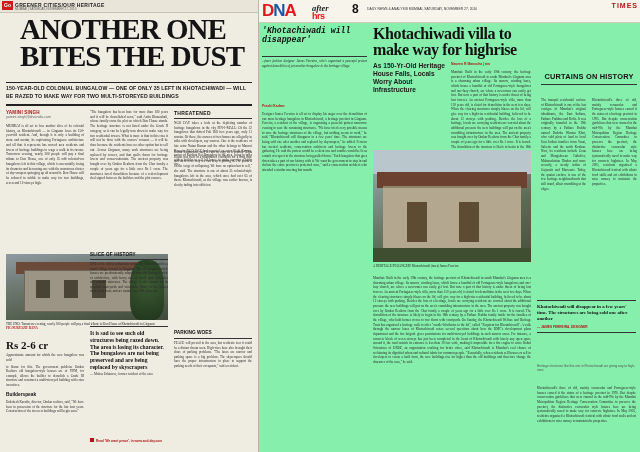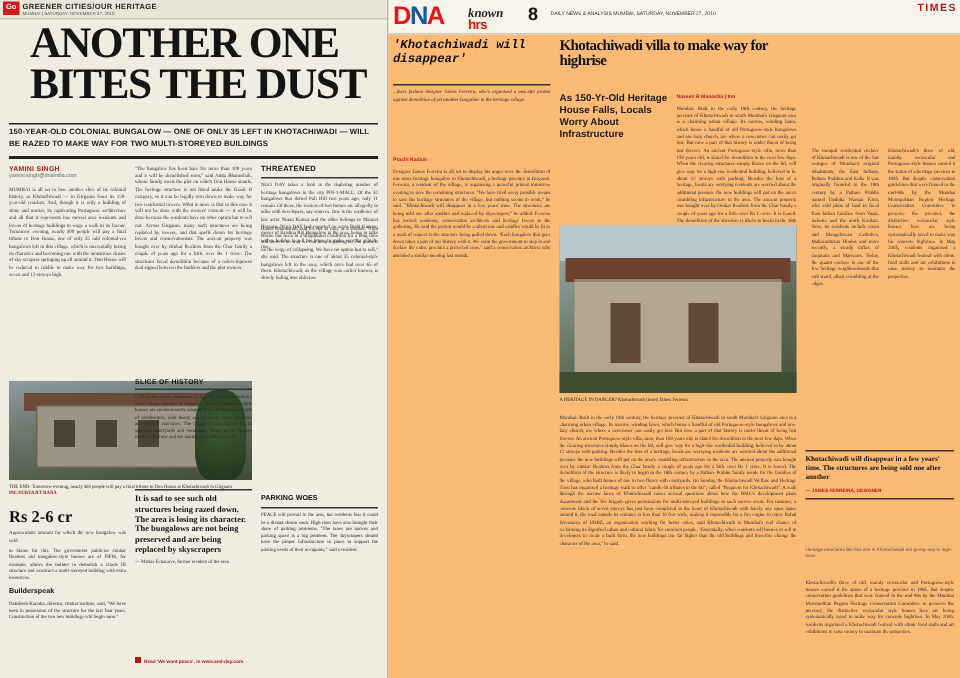--- a/index.html
+++ b/index.html
@@ -57,35 +57,35 @@
   .pullq-b{position:absolute;left:90px;top:372px;width:78px;font-size:3.25px;line-height:1.4;text-align:justify;color:#2a2a2a;}
 
   .park-h{position:absolute;left:174px;top:330px;font-size:4.8px;font-family:"Liberation Sans",sans-serif;font-weight:bold;color:#111;}
   .park-rule{position:absolute;left:174px;top:338px;width:78px;border-top:1px solid #333;}
   .park-b{position:absolute;left:174px;top:341px;width:78px;font-size:3.25px;line-height:1.4;text-align:justify;color:#2a2a2a;}
 
   .readnext{position:absolute;left:90px;top:438px;width:162px;font-size:3.2px;font-family:"Liberation Sans",sans-serif;color:#b01818;font-weight:bold;}
   .readnext .sq{display:inline-block;width:4px;height:4px;background:#b01818;margin-right:2px;}
 
   
-  .rightpage{position:absolute;left:259px;top:0;width:381px;height:452px;background:#fdba74;}
+  .rightpage{position:absolute;left:259px;top:0;width:381px;height:452px;background:#86efac;}
 
   .dna-bar{position:relative;height:22px;background:#f7f4ec;border-bottom:1px solid #cfcabc;}
   .dna-logo{position:absolute;left:3px;top:1px;font-size:17px;font-family:"Liberation Sans",sans-serif;font-weight:bold;letter-spacing:-1px;line-height:20px;}
   .dna-logo .d{color:#e3161b;} .dna-logo .n{color:#1b57a5;} .dna-logo .a{color:#e3161b;}
   .dna-after{position:absolute;left:53px;top:3px;font-size:8.5px;font-family:"Liberation Serif",serif;font-style:italic;font-weight:bold;color:#222;}
   .dna-hrs{position:absolute;left:53px;top:11px;font-size:9px;font-family:"Liberation Sans",sans-serif;font-weight:bold;color:#e3161b;letter-spacing:-.5px;}
   .dna-page{position:absolute;left:93px;top:2px;font-size:12px;font-family:"Liberation Sans",sans-serif;font-weight:bold;color:#111;}
   .dna-right{position:absolute;right:2px;top:2px;text-align:right;}
   .dna-right .pub{font-size:7px;font-family:"Liberation Sans",sans-serif;font-weight:bold;letter-spacing:1px;color:#b01818;}
   .dna-mid{position:absolute;left:108px;top:7px;font-size:3.4px;font-family:"Liberation Sans",sans-serif;color:#333;line-height:1.3;}
 
   .rz{position:absolute;}
   .rz-h2{font-size:8.2px;line-height:1.1;font-family:Liberation Mono, monospace;font-style:italic;font-weight:bold;color:#111;}
-  .rz-h1{font-size:10px;line-height:1.02;font-family:"Liberation Serif",serif;font-weight:bold;color:#111;letter-spacing:-.4px;}
+  .rz-h1{font-size:16px;line-height:1.02;font-family:"Liberation Serif",serif;font-weight:bold;color:#111;letter-spacing:-.4px;}
   .rz-sub{font-size:6.6px;line-height:1.2;font-family:"Liberation Sans",sans-serif;font-weight:bold;color:#1a1a1a;}
   .rz-by{font-size:3.4px;font-family:"Liberation Sans",sans-serif;font-weight:bold;color:#b01818;}
   .rz-b{font-size:3.3px;line-height:1.42;text-align:justify;color:#2a2a2a;}
   .rule-thin{border-top:1px solid #333;}
 
   .curt{position:absolute;right:3px;top:72px;width:96px;}
   .curt-t{font-size:7.4px;font-family:"Liberation Sans",sans-serif;font-weight:bold;letter-spacing:.2px;color:#111;text-align:center;}
   .curt-rule{border-top:1px solid #333;margin:3px 0;}
 
   .rphoto{position:absolute;left:114px;top:150px;width:158px;height:112px;background:linear-gradient(160deg,#9fb0b6 0%,#7e8e86 30%,#5d6a52 62%,#46503c 100%);overflow:hidden;}
@@ -185,21 +185,21 @@
       <span class="sq"></span><span>Read 'We want peace', in www.and-day.com</span>
     </div>
   </div>
 
   <div class="rightpage">
 
     <div class="dna-bar">
       <div class="dna-logo">
         <span class="d">D</span><span class="n">N</span><span class="a">A</span>
       </div>
-      <div class="dna-after">known</div>
+      <div class="dna-after">after</div>
       <div class="dna-hrs">hrs</div>
       <div class="dna-page">8</div>
       <div class="dna-mid">DAILY NEWS &amp; ANALYSIS
 MUMBAI, SATURDAY, NOVEMBER 27, 2010</div>
       <div class="dna-right">
         <div class="pub">TIMES</div>
       </div>
     </div>
 
     <div class="rz" style="left:3px;top:26px;width:105px;">
@@ -254,20 +254,24 @@
 An ancient Portuguese-style villa, more than 150 years old, is slated for demolition in the next few days. When the clearing structures simply blazes on the lid, will give way for a high-rise residential building, believed to be about 12 storeys with parking. Besides the loss of a heritage, locals are worrying residents are worried about the additional pressure the new buildings will put on the area's crumbling infrastructure in the area.
 
 The ancient property was bought over by Omkar Realtors from the Char family a couple of years ago for a little over Rs 1 crore. It is feared. The demolition of the structure is likely to begin in the 18th century by a Pathare Prabhu family inside for the families of the village, who built homes of one to two floors with courtyards.
 
 On Sunday, the Khotachiwadi Welfare and Heritage Trust has organised a heritage walk to offer "candle-lit tributes to the bit", called "Requiem for Khotachiwadi".
 
 A walk through the narrow lanes of Khotachiwadi raises several questions about how the BMC's development plans department and the fire brigade gives permissions for multi-storeyed buildings in such narrow areas. For instance, a concrete block of seven storeys has just been completed in the heart of Khotachiwadi with barely any open space around it, the road outside its entrance is less than 10 feet wide, making it impossible for a fire engine to enter.
 
 Rahul Srivastava of URBZ, an organisation working for better cities, said Khotachiwadi is Mumbai's real chance of reclaiming its dignified urban and cultural fabric for common people. "Essentially, when residents sell houses or sell to developers to create a built form, the new buildings rise far higher than the old buildings and therefore change the character of the area," he said.</div>
 
+    <div class="curt">
+      <div class="curt-t">CURTAINS ON HISTORY</div>
+      <div class="curt-rule"></div>
+    </div>
     <div class="rz rz-b" style="right:54px;top:98px;width:45px;height:190px;overflow:hidden;">The tranquil residential enclave of Khotachiwadi is one of the last vestiges of Mumbai's original inhabitants, the East Indians, Pathare Prabhus and Kolis.
 
 It was originally founded in the 19th century by a Pathare Prabhu named Dadoba Waman Khot, who sold plots of land to local East Indian families from Vasai, Salsette and the north Konkan. Now, its residents include Goan and Mangalorean Catholics, Maharashtrian Hindus and more recently, a steady influx of Gujaratis and Marwaris.
 
 Today, the quaint enclave is one of the few heritage neighbourhoods that still stand, albeit crumbling at the edges.</div>
     <div class="rz rz-b" style="right:3px;top:98px;width:45px;height:190px;overflow:hidden;">Khotachiwadi's three of old, mainly vernacular and Portuguese-style houses earned it the status of a heritage precinct in 1995. But despite conservation guidelines that were framed in the mid-90s by the Mumbai Metropolitan Region Heritage Conservation Committee to preserve the precinct, the distinctive vernacular style houses here are being systematically razed to make way for concrete highrises. In May 2005, residents organised a Khotachiwadi festival with ethnic food stalls and art exhibitions to raise money to maintain the properties.</div>
 
     <div class="qbox" style="top:300px;">
       <div class="qt">Khotachiwadi will disappear in a few years' time. The structures are being sold one after another</div>
       <div class="qa">— JAMES FERREIRA, DESIGNER</div>

